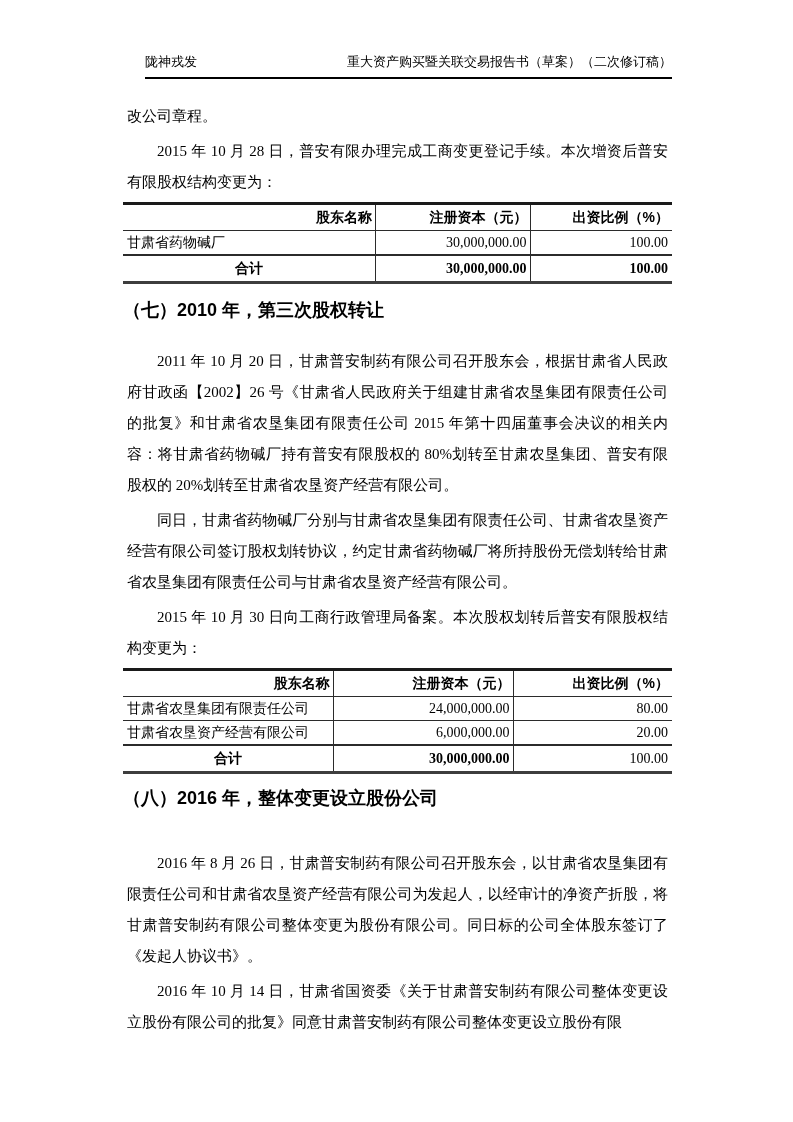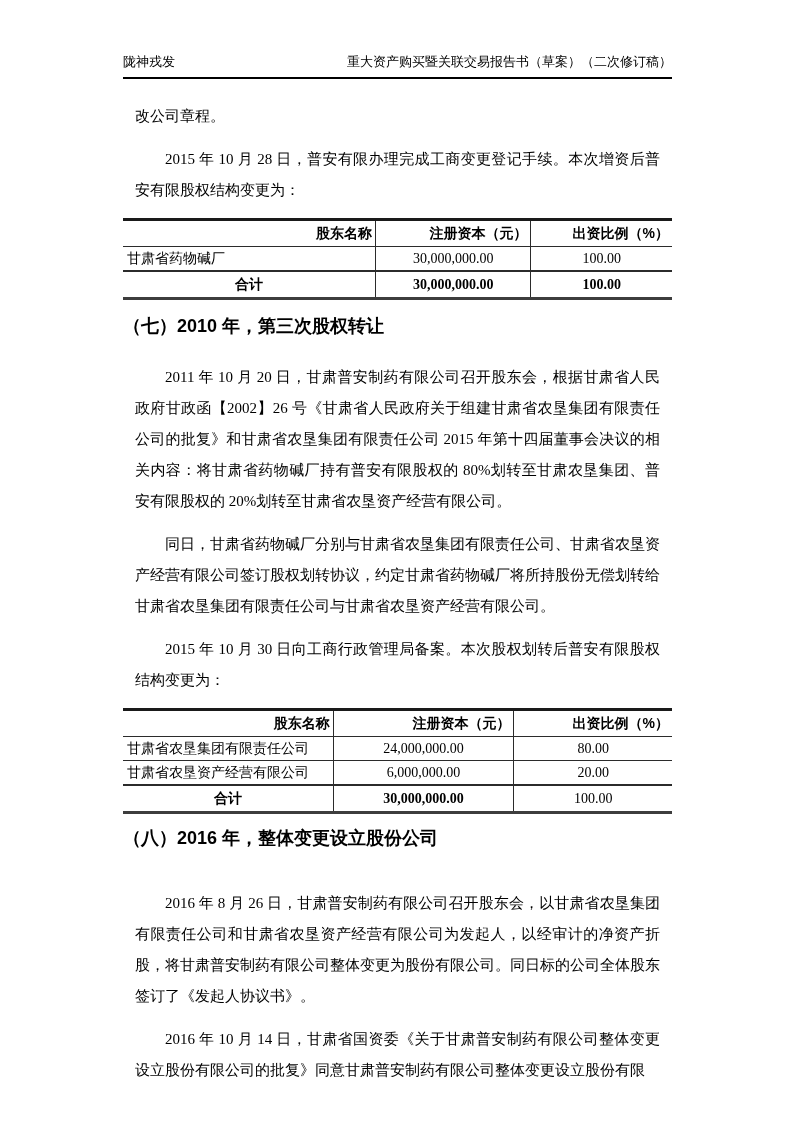--- a/index.html
+++ b/index.html
@@ -13,26 +13,27 @@
     color:#000;
     overflow:hidden;
   }
   
   .doc-header{
     display:flex;justify-content:space-between;align-items:flex-end;
     font-size:13px;line-height:17px;
     padding-bottom:7px;
     border-bottom:2px solid #000;
     margin-bottom:22px;
+    margin-left:22px;
   }
   .doc-header .hdr-left{white-space:nowrap;}
   .doc-header .hdr-right{white-space:nowrap;}
   
   p.body-para{
-    margin:12px;
+    margin:4px;
     font-size:15px;
     line-height:31px;
     text-align:justify;
     text-indent:2em;
   }
   p.no-indent{text-indent:0;}
   .mt8{margin-top:8px;}
   .mt10{margin-top:10px;}
   .mt11{margin-top:11px;}
   .mt1{margin-top:1px;}
@@ -63,21 +64,21 @@
   }
   table.doc-table td{
     padding:2px 4px;
     line-height:19px;
   }
   table.doc-table tr.data-row td{border-bottom:1px solid #2b2b2b;}
   table.doc-table tr.total-row td{border-top:2px solid #2b2b2b;padding:3px 4px;}
   table.doc-table th + th,
   table.doc-table td + td{border-left:1px solid #2b2b2b;}
   td.cell-name{text-align:left;}
-  td.cell-num{text-align:center;}
+  td.cell-num{text-align:right;}
   td.cell-center{text-align:center;}
   .b{font-weight:bold;}
   table.t1 col.c1{width:46%;} table.t1 col.c2{width:28.3%;} table.t1 col.c3{width:25.7%;}
   table.t2 col.c1{width:38.3%;} table.t2 col.c2{width:32.9%;} table.t2 col.c3{width:28.8%;}
   .tbl-wrap{margin-top:0;}
   .tbl-wrap.t2w{margin-top:4px;}
   
   .page-footer{
     margin-top:0;
     text-align:right;

